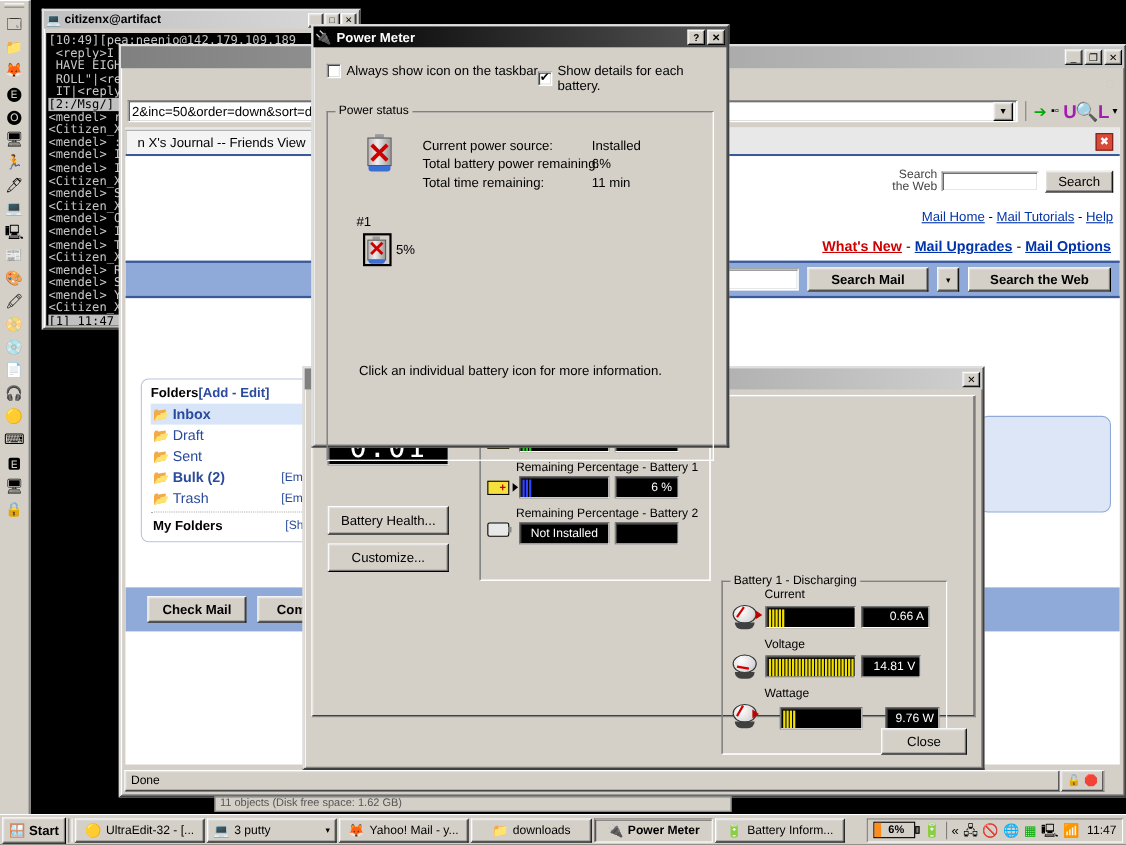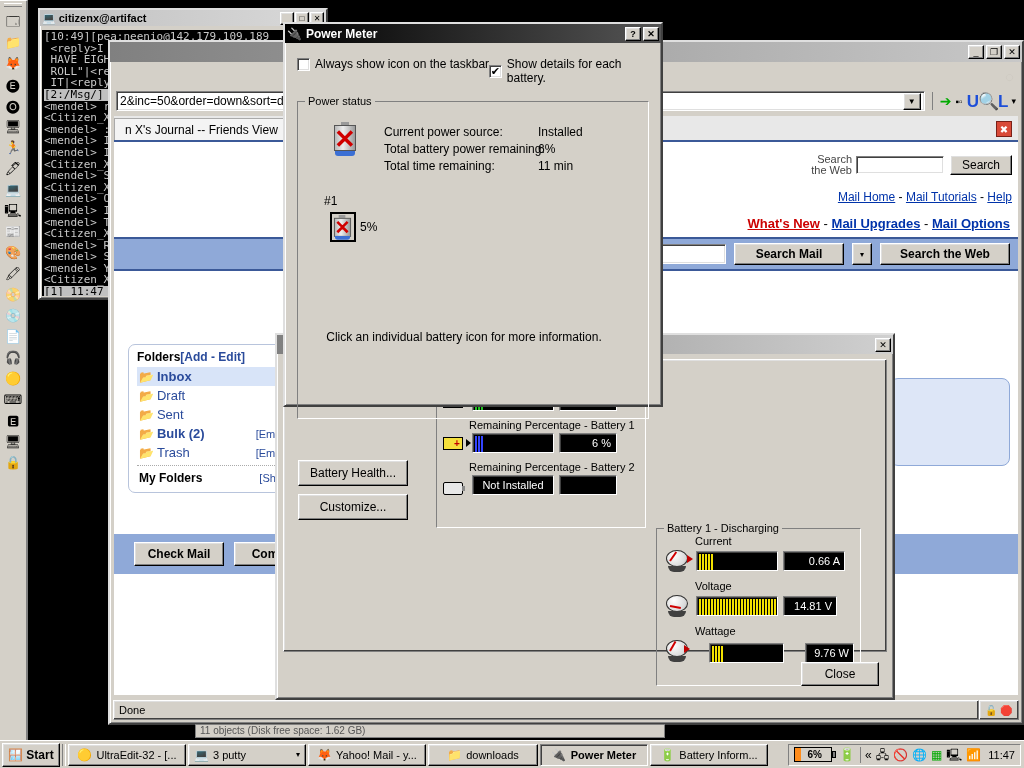--- a/index.html
+++ b/index.html
@@ -57,21 +57,21 @@
   #browser{ left:108px; top:40px; width:916px; height:685px; }
   #br-title{ height:20px; background:linear-gradient(90deg,#808080,#c8c8c8);
       display:flex; align-items:center; padding:0 2px; }
   #br-title .tbtns{ margin-left:auto; display:flex; gap:2px; }
   #br-title .tbtn{ width:16px; height:14px; font-size:9px; }
   #br-toolbar{ position:absolute; left:2px; right:2px; top:22px; height:24px;
       background:#d4d0c8; display:flex; align-items:center; justify-content:flex-end;}
   #br-addr{ position:absolute; left:2px; right:2px; top:46px; height:26px; background:#d4d0c8;
       display:flex; align-items:center; gap:4px; padding:0 4px;}
   #page{ position:absolute; left:4px; right:4px; top:74px; bottom:28px; background:#fff; overflow:hidden; }
-  #br-status{ position:absolute; left:3px; right:3px; bottom:3px; height:20px; display:flex; }
+  #br-status{ position:absolute; left:3px; right:18px; bottom:3px; height:20px; display:flex; }
 
   .tabstrip{ height:26px; background:#e8e8e8; border-bottom:2px solid #3b5998; display:flex; align-items:flex-end;}
   .tab{ height:22px; background:#f4f4f4; border:1px solid #aaa; border-bottom:none;
         display:flex; align-items:center; padding:0 10px; font-size:12px; }
   .yhdr{ height:46px; background:#fff; display:flex; align-items:center; justify-content:flex-end; padding-right:6px;}
   .ylinks{ text-align:right; padding:2px 6px 0 0; font-size:12px; }
   .ylinks a{ color:#0033aa; text-decoration:underline; }
   .ypromo{ text-align:right; padding:12px 8px 6px 0; font-size:13px; font-weight:bold; }
   .ypromo a{ text-decoration:underline; }
   .ybar{ background:#8fa9d8; height:34px; display:flex; align-items:center; gap:8px; padding:0 8px;
@@ -220,21 +220,21 @@
     <span style="color:#c8c4bc;font-size:15px;margin-right:6px">◌</span>
   </div>
   <div id="br-addr">
     <div class="sunken" style="flex:1;height:20px;display:flex;align-items:center;padding:0 3px;max-width:810px;">
       <span style="font-size:12px;white-space:nowrap;overflow:hidden">2&amp;inc=50&amp;order=down&amp;sort=date&amp;pos=-1&amp;view=</span>
       <span class="btn" style="width:18px;height:17px;margin-left:auto;font-size:8px">▼</span>
     </div>
     <div style="width:1px;height:18px;background:#808080;margin:0 3px"></div>
     <span style="font-size:14px;color:#0a0">➔</span>
     <span style="font-size:10px">▪▫</span>
-    <span style="font-weight:bold;font-size:17px;color:#1d4ed8;letter-spacing:-1px">U🔍L</span>
+    <span style="font-weight:bold;font-size:17px;color:#a21caf;letter-spacing:-1px">U🔍L</span>
     <span style="font-size:9px">▾</span>
   </div>
 
   <div id="page">
     <div class="tabstrip">
       <div class="tab">
         <span>n X's Journal -- Friends View</span>
       </div>
       <div style="margin-left:auto;margin-bottom:3px;margin-right:6px;width:16px;height:16px;background:#d94a38;border:1px solid #7a2018;color:#fff;display:flex;align-items:center;justify-content:center;font-size:10px;">✖</div>
     </div>
@@ -327,20 +327,21 @@
 
 <div class="abs win" id="bi" style="z-index:5">
   <div id="bi-title">
     <span class="btn tbtn" style="width:16px;height:14px;font-size:9px;margin-left:auto;display:flex;align-items:center;justify-content:center">✕</span>
   </div>
 
   <div id="bi-body" class="raised2">
 
     <div class="abs" style="left:14px;top:14px;width:120px">
       <div style="font-size:12px">Remaining Time</div>
+      <div class="lcd" style="width:110px;height:32px;font-size:26px;letter-spacing:2px;margin-top:3px">0:01</div>
     </div>
     <div class="btn" style="position:absolute;left:14px;top:100px;width:110px;height:26px;font-size:12px">Battery Health...</div>
     <div class="btn" style="position:absolute;left:14px;top:134px;width:110px;height:26px;font-size:12px">Customize...</div>
 
     <div class="abs grp" style="left:152px;top:10px;width:210px;height:158px">
       <div class="grp-in"></div>
       <div class="grp-title">Battery</div>
       <div id="batt-rows" style="padding:6px 6px 0 6px">
           <div style="margin-bottom: 8px;">
             <div style="font-size: 11px; margin-left: 26px;">Remaining Percentage - Total</div>
@@ -365,21 +366,21 @@
                 <div class="arw"></div>
               </div>
               <div class="bargraph" style="width: 82px; height: 20px;">
                 <div class="bars"><span style="display:inline-block;width:2px;height:16px;background:#3344ff;margin-right:1px"></span><span style="display:inline-block;width:2px;height:16px;background:#3344ff;margin-right:1px"></span><span style="display:inline-block;width:2px;height:16px;background:#3344ff;margin-right:1px"></span></div>
               </div>
               <div class="bargraph" style="width: 58px; height: 20px; display: flex; align-items: center; justify-content: flex-end; color: rgb(255, 255, 255); font-size: 11px; padding-right: 5px;">6 %</div>
             </div>
           </div>
           <div style="margin-bottom: 8px;">
             <div style="font-size: 11px; margin-left: 26px;">Remaining Percentage - Battery 2</div>
-            <div style="display: flex; align-items: flex-end; gap: 5px; margin-top: 2px;">
+            <div style="display: flex; align-items: flex-start; gap: 5px; margin-top: 2px;">
               <div class="smallbatt">
                 <div class="bd empty"></div>
                 <div class="nub" style="background:#888"></div>
               </div>
               <div class="bargraph" style="width: 82px; height: 20px;">
                 <div style="position:absolute;inset:0;display:flex;align-items:center;justify-content:center;color:#fff;font-size:11px;">Not Installed</div>
               </div>
               <div class="bargraph" style="width: 58px; height: 20px; display: flex; align-items: center; justify-content: flex-end; color: rgb(255, 255, 255); font-size: 11px; padding-right: 5px;"></div>
             </div>
           </div>

